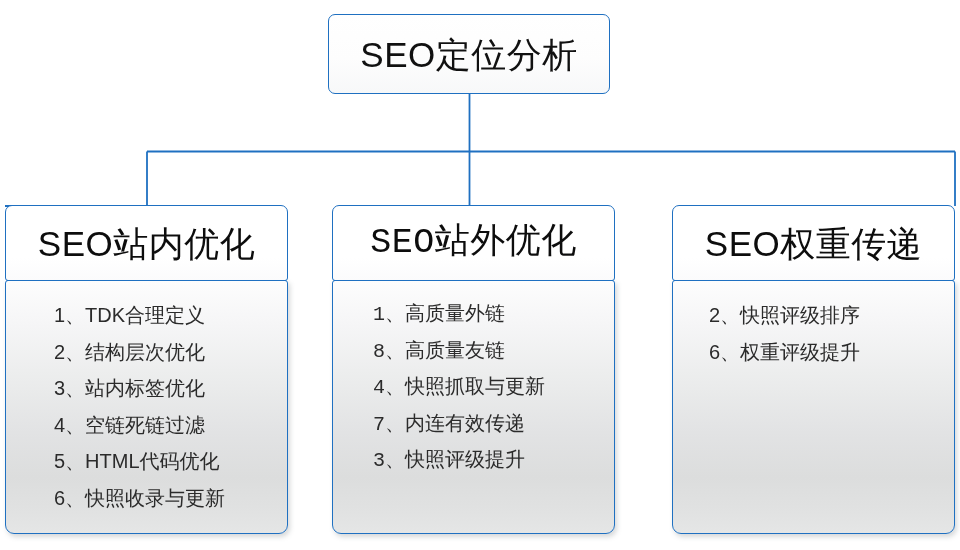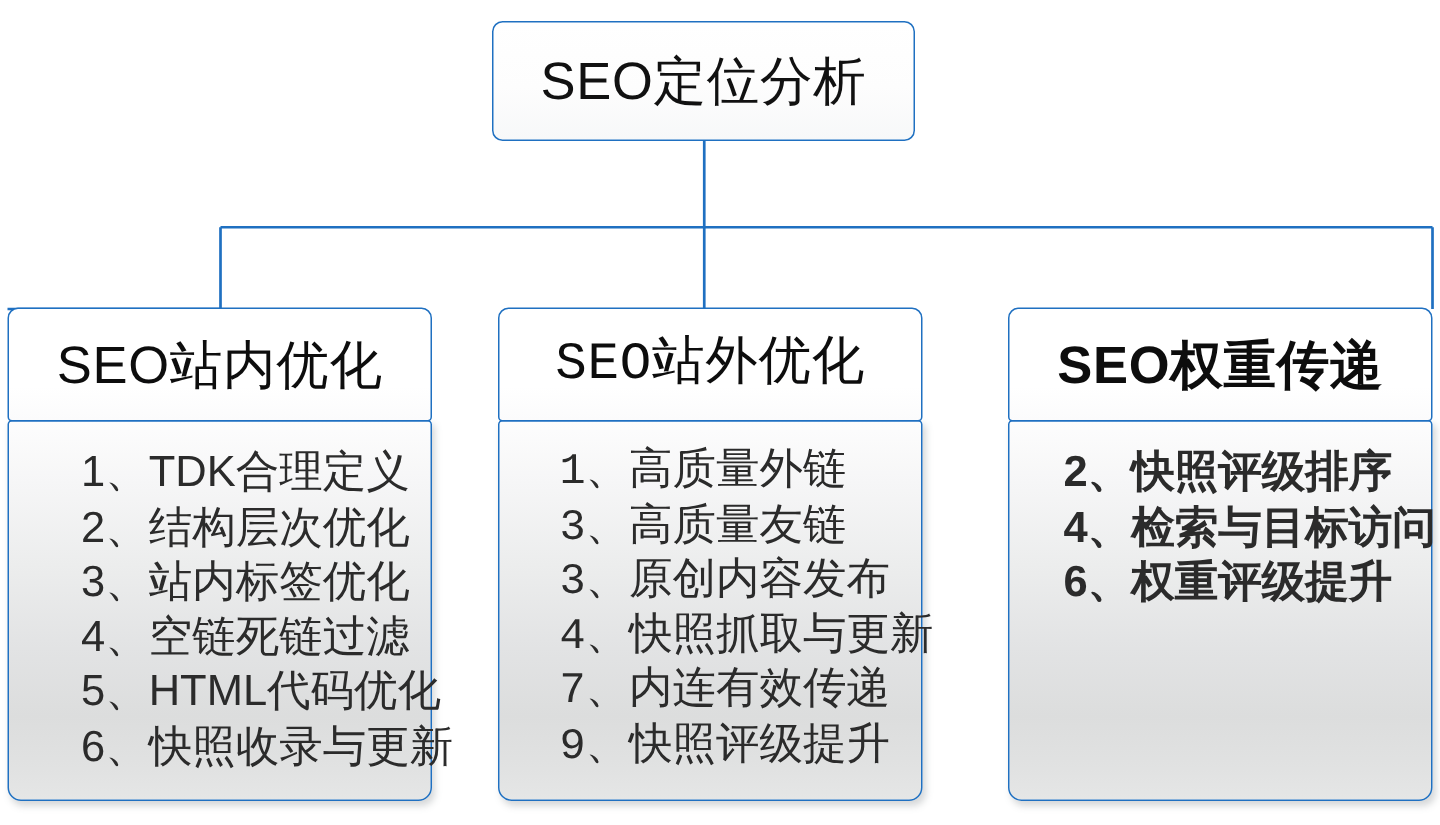--- a/index.html
+++ b/index.html
@@ -58,21 +58,21 @@
   }
 
   
   .column {
     position: absolute;
     top: 205px;
     width: 283px;
   }
   .column.col-1 { left: 5px; }
   .column.col-2 { left: 332px; font-family: Liberation Mono, monospace; }
-  .column.col-3 { left: 672px; font-weight: bold; }
+  .column.col-3 { left: 672px; }
 
   .col-header {
     box-sizing: border-box;
     height: 76px;
     border: 1.6px solid #1f70c1;
     border-radius: 7px 7px 3px 3px;
     background: linear-gradient(to bottom, #ffffff 0%, #ffffff 70%, #fbfbfc 100%);
     display: flex;
     align-items: center;
     justify-content: center;
@@ -109,21 +109,21 @@
     align-items: center;
   }
 
   .item-list {
     list-style: none;
     margin: 0;
     padding: 0;
     width: 100%;
   }
   .item-row {
-    font-size: 29px;
+    font-size: 20px;
     line-height: 36.5px;
     color: #2b2b2b;
     padding-left: 48px;
     white-space: nowrap;
   }
   .col-3 .item-row { padding-left: 36px; }
   .col-2 .item-row { padding-left: 40px; }
 </style>
 </head>
 <body>
@@ -161,35 +161,33 @@
     </div>
   </div>
 
   <div class="column col-2">
     <div class="col-header">
       <div class="header-title">SEO站外优化</div>
     </div>
     <div class="col-body">
       <ul class="item-list">
         <li class="item-row">1、高质量外链</li>
-        <li class="item-row">3、高质量友链</li>
-        <li class="item-row">3、原创内容发布</li>
+        <li class="item-row">8、高质量友链</li>
         <li class="item-row">4、快照抓取与更新</li>
         <li class="item-row">7、内连有效传递</li>
-        <li class="item-row">9、快照评级提升</li>
+        <li class="item-row">3、快照评级提升</li>
       </ul>
     </div>
   </div>
 
   <div class="column col-3">
     <div class="col-header">
       <div class="header-title">SEO权重传递</div>
     </div>
     <div class="col-body">
       <ul class="item-list">
         <li class="item-row">2、快照评级排序</li>
-        <li class="item-row">4、检索与目标访问</li>
         <li class="item-row">6、权重评级提升</li>
       </ul>
     </div>
   </div>
 
 </div>
 
 </body></html>

